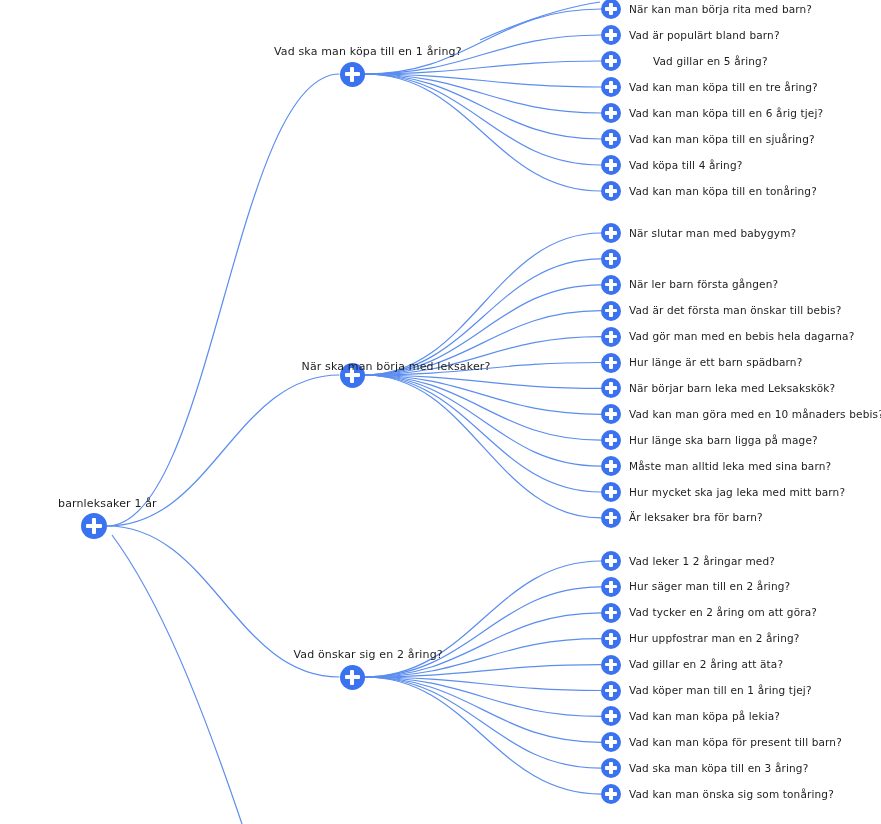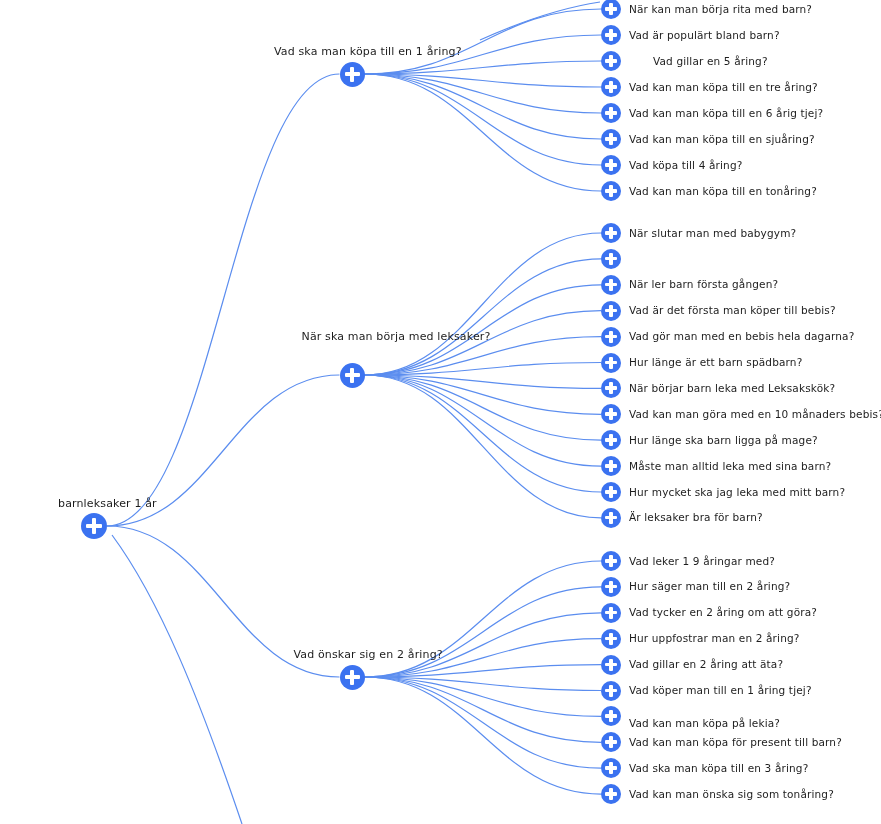--- a/index.html
+++ b/index.html
@@ -161,40 +161,40 @@
     <div class="label leaf-label" style="color: rgb(29, 29, 29); left: 629px; top: 158.5px;">Vad köpa till 4 åring?</div>
     <div class="node leaf" style="background: rgb(59, 114, 240); left: 601px; top: 181px;">
       <span class="plus-h"></span>
       <span class="plus-v"></span>
     </div>
     <div class="label leaf-label" style="color: rgb(29, 29, 29); left: 629px; top: 184.5px;">Vad kan man köpa till en tonåring?</div>
     <div class="node branch" style="background: rgb(59, 114, 240); left: 339.5px; top: 362.5px;">
       <span class="plus-h"></span>
       <span class="plus-v"></span>
     </div>
-    <div class="label branch-label" style="color: rgb(29, 29, 29); left: 257.5px; top: 330px; padding-left: 28px;">När ska man börja med leksaker?</div>
+    <div class="label branch-label" style="color: rgb(29, 29, 29); left: 257.5px; top: 360px; padding-left: 28px;">När ska man börja med leksaker?</div>
     <div class="node leaf" style="background: rgb(59, 114, 240); left: 601px; top: 223px;">
       <span class="plus-h"></span>
       <span class="plus-v"></span>
     </div>
     <div class="label leaf-label" style="color: rgb(29, 29, 29); left: 629px; top: 226.5px;">När slutar man med babygym?</div>
     <div class="node leaf" style="background: rgb(59, 114, 240); left: 601px; top: 248.9px;">
       <span class="plus-h"></span>
       <span class="plus-v"></span>
     </div>
     <div class="node leaf" style="background: rgb(59, 114, 240); left: 601px; top: 274.8px;">
       <span class="plus-h"></span>
       <span class="plus-v"></span>
     </div>
     <div class="label leaf-label" style="color: rgb(29, 29, 29); left: 629px; top: 278.3px;">När ler barn första gången?</div>
     <div class="node leaf" style="background: rgb(59, 114, 240); left: 601px; top: 300.7px;">
       <span class="plus-h"></span>
       <span class="plus-v"></span>
     </div>
-    <div class="label leaf-label" style="color: rgb(29, 29, 29); left: 629px; top: 304.2px;">Vad är det första man köper till bebis?</div>
+    <div class="label leaf-label" style="color: rgb(29, 29, 29); left: 629px; top: 304.2px;">Vad är det första man önskar till bebis?</div>
     <div class="node leaf" style="background: rgb(59, 114, 240); left: 601px; top: 326.6px;">
       <span class="plus-h"></span>
       <span class="plus-v"></span>
     </div>
     <div class="label leaf-label" style="color: rgb(29, 29, 29); left: 629px; top: 330.1px;">Vad gör man med en bebis hela dagarna?</div>
     <div class="node leaf" style="background: rgb(59, 114, 240); left: 601px; top: 352.5px;">
       <span class="plus-h"></span>
       <span class="plus-v"></span>
     </div>
     <div class="label leaf-label" style="color: rgb(29, 29, 29); left: 629px; top: 356px;">Hur länge är ett barn spädbarn?</div>
@@ -230,21 +230,21 @@
     <div class="label leaf-label" style="color: rgb(29, 29, 29); left: 629px; top: 511.4px;">Är leksaker bra för barn?</div>
     <div class="node branch" style="background: rgb(59, 114, 240); left: 339.5px; top: 664.5px;">
       <span class="plus-h"></span>
       <span class="plus-v"></span>
     </div>
     <div class="label branch-label" style="color: rgb(29, 29, 29); left: 277.5px; top: 648px;">Vad önskar sig en 2 åring?</div>
     <div class="node leaf" style="background: rgb(59, 114, 240); left: 601px; top: 551px;">
       <span class="plus-h"></span>
       <span class="plus-v"></span>
     </div>
-    <div class="label leaf-label" style="color: rgb(29, 29, 29); left: 629px; top: 554.5px;">Vad leker 1 9 åringar med?</div>
+    <div class="label leaf-label" style="color: rgb(29, 29, 29); left: 629px; top: 554.5px;">Vad leker 1 2 åringar med?</div>
     <div class="node leaf" style="background: rgb(59, 114, 240); left: 601px; top: 576.9px;">
       <span class="plus-h"></span>
       <span class="plus-v"></span>
     </div>
     <div class="label leaf-label" style="color: rgb(29, 29, 29); left: 629px; top: 580.4px;">Hur säger man till en 2 åring?</div>
     <div class="node leaf" style="background: rgb(59, 114, 240); left: 601px; top: 602.8px;">
       <span class="plus-h"></span>
       <span class="plus-v"></span>
     </div>
     <div class="label leaf-label" style="color: rgb(29, 29, 29); left: 629px; top: 606.3px;">Vad tycker en 2 åring om att göra?</div>
@@ -260,21 +260,21 @@
     <div class="label leaf-label" style="color: rgb(29, 29, 29); left: 629px; top: 658.1px;">Vad gillar en 2 åring att äta?</div>
     <div class="node leaf" style="background: rgb(59, 114, 240); left: 601px; top: 680.5px;">
       <span class="plus-h"></span>
       <span class="plus-v"></span>
     </div>
     <div class="label leaf-label" style="color: rgb(29, 29, 29); left: 629px; top: 684px;">Vad köper man till en 1 åring tjej?</div>
     <div class="node leaf" style="background: rgb(59, 114, 240); left: 601px; top: 706.4px;">
       <span class="plus-h"></span>
       <span class="plus-v"></span>
     </div>
-    <div class="label leaf-label" style="color: rgb(29, 29, 29); left: 629px; top: 709.9px; margin-top: 7px;">Vad kan man köpa på lekia?</div>
+    <div class="label leaf-label" style="color: rgb(29, 29, 29); left: 629px; top: 709.9px;">Vad kan man köpa på lekia?</div>
     <div class="node leaf" style="background: rgb(59, 114, 240); left: 601px; top: 732.3px;">
       <span class="plus-h"></span>
       <span class="plus-v"></span>
     </div>
     <div class="label leaf-label" style="color: rgb(29, 29, 29); left: 629px; top: 735.8px;">Vad kan man köpa för present till barn?</div>
     <div class="node leaf" style="background: rgb(59, 114, 240); left: 601px; top: 758.2px;">
       <span class="plus-h"></span>
       <span class="plus-v"></span>
     </div>
     <div class="label leaf-label" style="color: rgb(29, 29, 29); left: 629px; top: 761.7px;">Vad ska man köpa till en 3 åring?</div>

